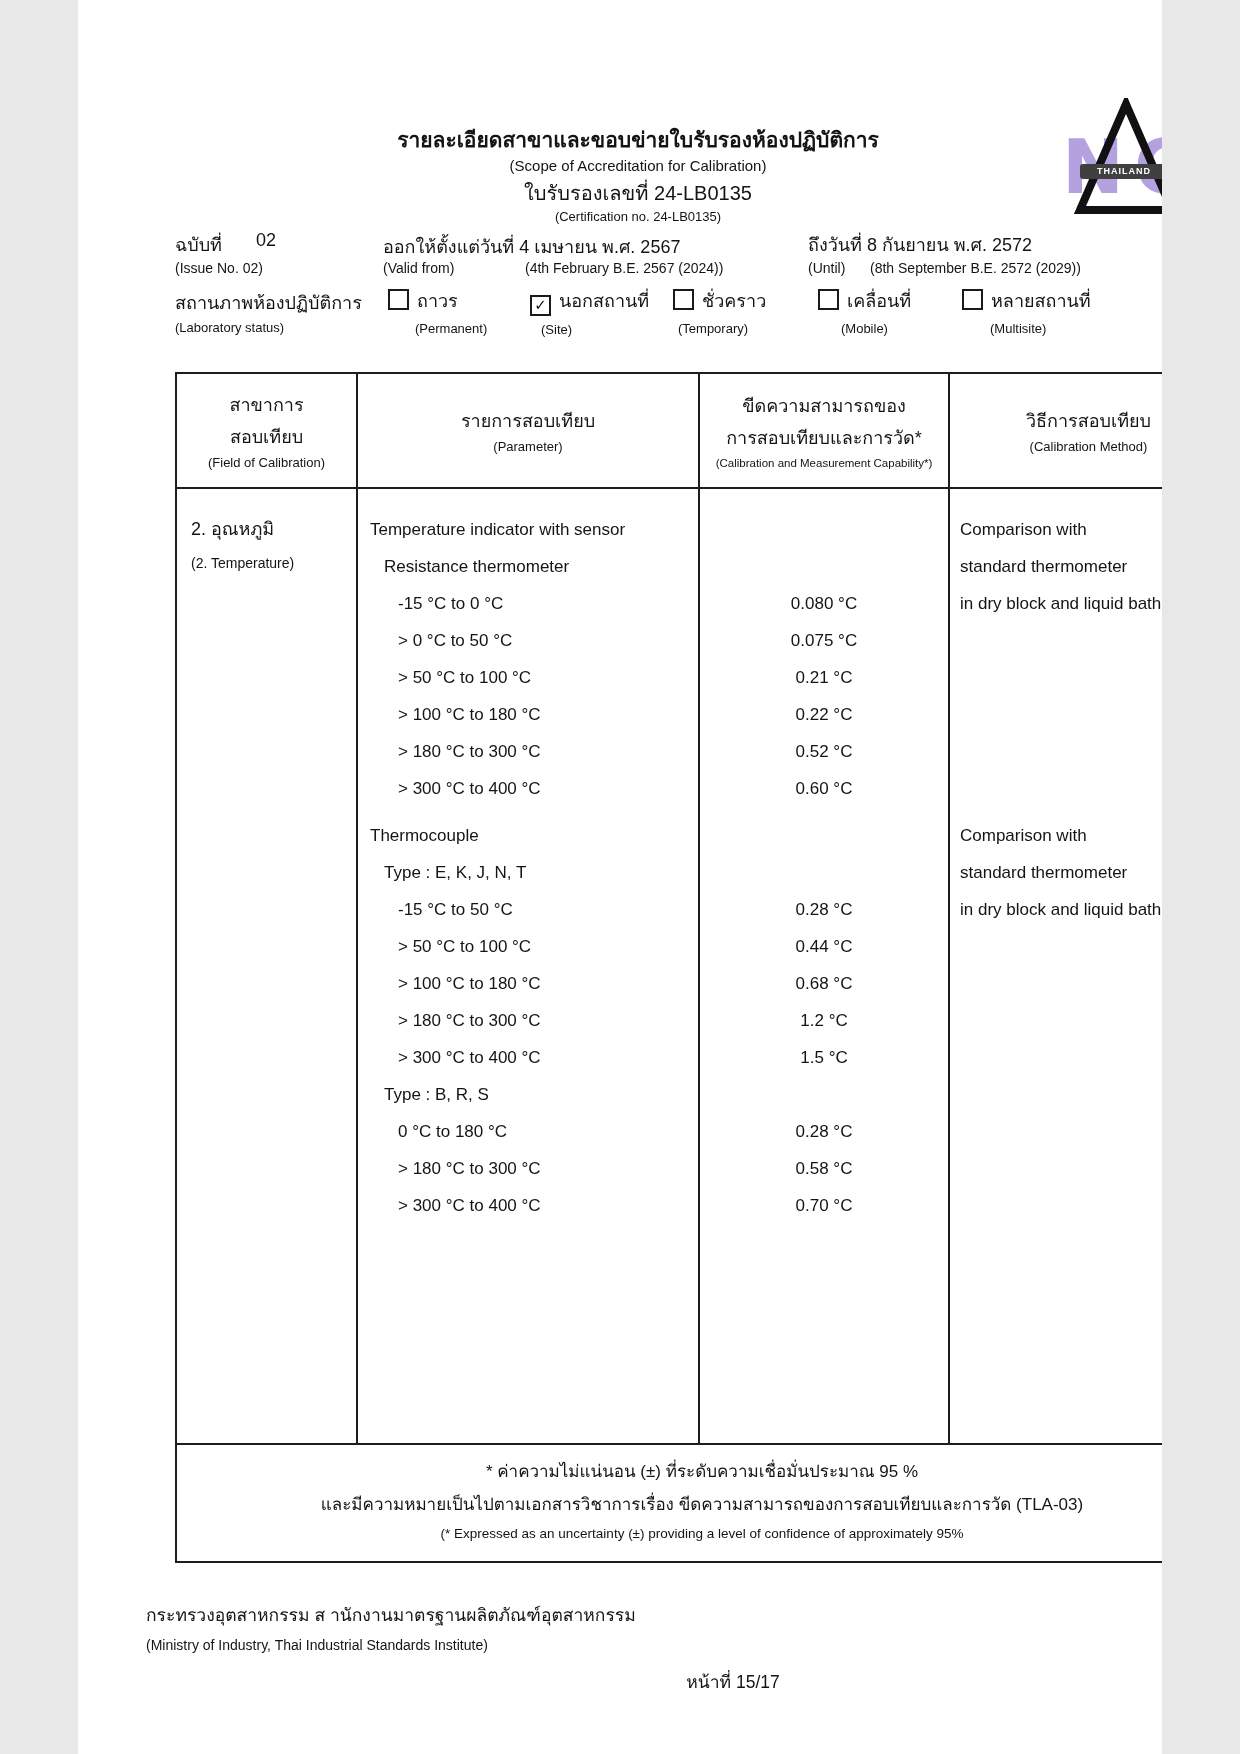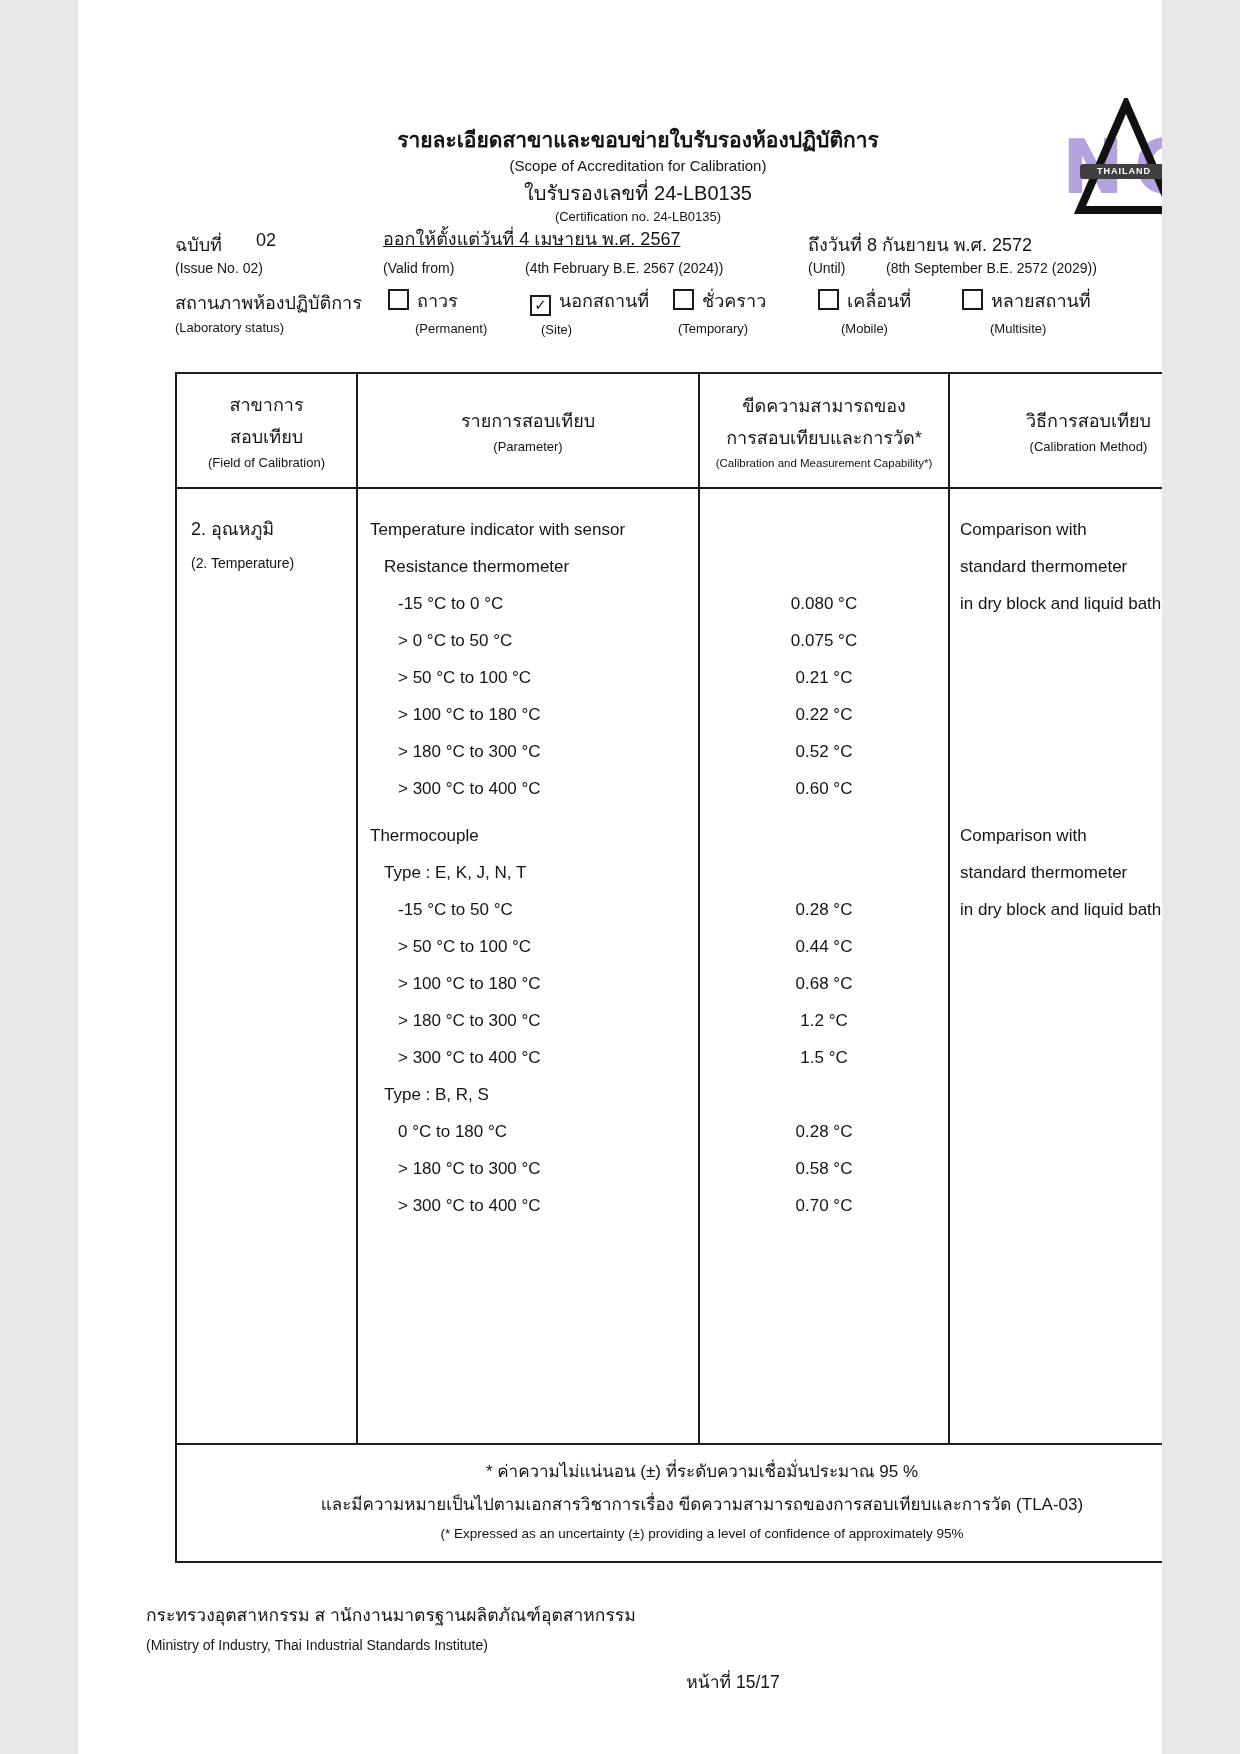--- a/index.html
+++ b/index.html
@@ -79,27 +79,27 @@
     <svg width="108" height="118" viewBox="0 0 108 118">
       <path d="M54 6 L100 112 L8 112 Z" fill="none" stroke="#111" stroke-width="8" stroke-linejoin="miter"></path>
     </svg>
     <div class="banner">THAILAND</div>
   </div>
 
   <span class="abs t18" style="left:97px;top:230px;">ฉบับที่</span>
   <span class="abs t18" style="left:178px;top:230px;">02</span>
   <span class="abs t14" style="left:97px;top:260px;">(Issue No. 02)</span>
 
-  <span class="abs t18" style="left:305px;top:224px;text-decoration:underline;">ออกให้ตั้งแต่วันที่ 4 เมษายน พ.ศ. 2567</span>
+  <span class="abs t18" style="left:305px;top:232px;">ออกให้ตั้งแต่วันที่ 4 เมษายน พ.ศ. 2567</span>
   <span class="abs t14" style="left:305px;top:260px;">(Valid from)</span>
   <span class="abs t14" style="left:447px;top:260px;">(4th February B.E. 2567 (2024))</span>
 
   <span class="abs t18" style="left:730px;top:230px;">ถึงวันที่ 8 กันยายน พ.ศ. 2572</span>
   <span class="abs t14" style="left:730px;top:260px;">(Until)</span>
-  <span class="abs t14" style="left:792px;top:260px;margin-left:16px;">(8th September B.E. 2572 (2029))</span>
+  <span class="abs t14" style="left:792px;top:260px;">(8th September B.E. 2572 (2029))</span>
 
   <span class="abs t18" style="left:97px;top:288px;">สถานภาพห้องปฏิบัติการ</span>
   <span class="abs t13" style="left:97px;top:320px;">(Laboratory status)</span>
   <div class="abs" style="left:0;top:286px;width:1240px;height:60px;" id="status-row">
       <div class="status-item" style="left: 310px;"><span class="cb"></span><span class="th-label">ถาวร</span><div class="en-label" style="margin-left: 27px;">(Permanent)</div></div>
       <div class="status-item" style="left: 452px;"><span class="cb">✓</span><span class="th-label">นอกสถานที่</span><div class="en-label" style="margin-left: 11px;">(Site)</div></div>
       <div class="status-item" style="left: 595px;"><span class="cb"></span><span class="th-label">ชั่วคราว</span><div class="en-label" style="margin-left: 5px;">(Temporary)</div></div>
       <div class="status-item" style="left: 740px;"><span class="cb"></span><span class="th-label">เคลื่อนที่</span><div class="en-label" style="margin-left: 23px;">(Mobile)</div></div>
       <div class="status-item" style="left: 884px;"><span class="cb"></span><span class="th-label">หลายสถานที่</span><div class="en-label" style="margin-left: 28px;">(Multisite)</div></div>
     </div>

